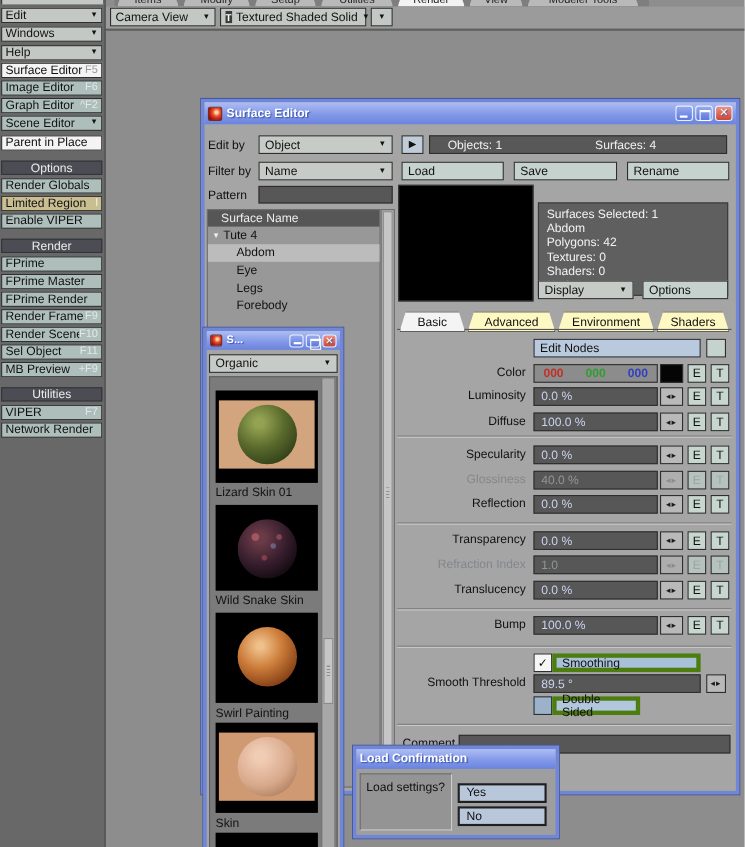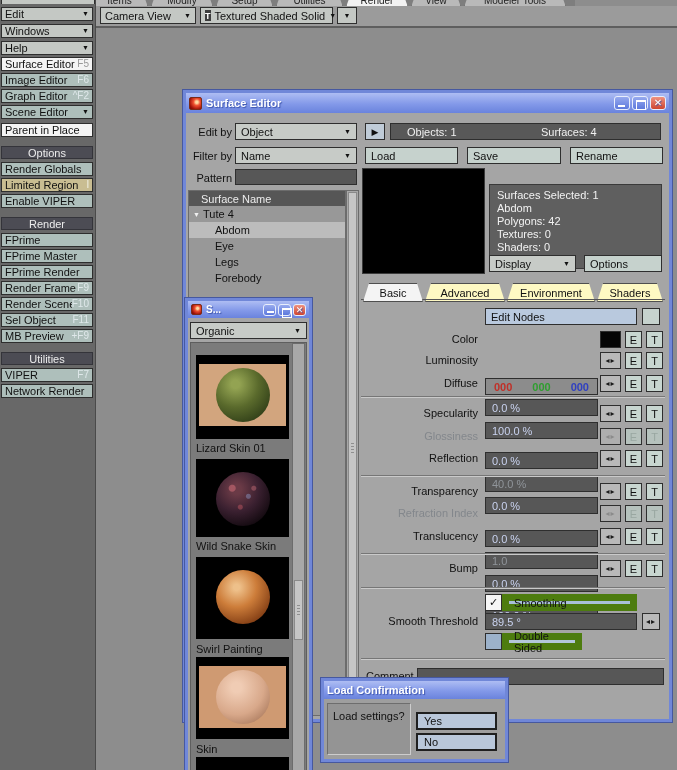--- a/index.html
+++ b/index.html
@@ -16,21 +16,21 @@
   .sb-white{background:#f4f4f4;}
   .sb-white .sc{color:#9a9a9a;}
   .sb-teal{background:#aebfbb;}
   .sb-tan{background:#c9bd92;}
   .sb-tan .sc{color:#f2f2e8;}
   .sb-head{position:absolute;left:1px;width:92px;height:13px;background:#4c4c54;color:#ececec;
       display:flex;align-items:center;justify-content:center;border:1px solid #34343a;box-sizing:border-box;}
   .sb-sliver{position:absolute;left:1px;top:0;width:92px;height:4px;background:#c4c8c4;border-left:1px solid #2e2e2e;border-right:1px solid #2e2e2e;}
 
   
-  .toptabs{position:absolute;left:89px;top:0;width:486px;height:6px;background:#7e7e7e;overflow:hidden;}
+  .toptabs{position:absolute;left:104px;top:0;width:486px;height:6px;background:#7e7e7e;overflow:hidden;}
   .ttab{position:absolute;top:-12px;height:17px;background:#b9b9b9;border:1px solid #4f4f4f;
         clip-path:polygon(7px 0,calc(100% - 7px) 0,100% 100%,0 100%);
         font-size:10px;display:flex;align-items:flex-end;justify-content:center;color:#222;}
   .ttab.active{background:#f2f2f2;}
   .toolbar{position:absolute;left:95px;top:6px;width:582px;height:20px;background:#9b9b9b;border-bottom:2px solid #5e5e5e;}
   .tbtn{position:absolute;top:1px;height:17px;background:#c4c8c4;border:1px solid #2e2e2e;box-sizing:border-box;
         display:flex;align-items:center;gap:4px;padding:0 4px;}
   .tbtn .car{font-size:7px;margin-left:auto;}
   .ticon{width:11px;height:11px;background:#3c3c3c;color:#fff;font-size:9px;font-weight:bold;
          display:flex;align-items:center;justify-content:center;}
@@ -50,21 +50,21 @@
       font-size:10px;display:flex;align-items:center;justify-content:center;line-height:10px;}
   .wb.min::after{content:"";position:absolute;left:3px;bottom:2px;width:7px;height:2px;background:#fff;}
   .wb.max::after{content:"";position:absolute;left:3px;top:3px;width:8px;height:7px;border:1px solid #fff;border-top-width:2px;}
   .wb.close{background:linear-gradient(to bottom,#ef9280,#cf4530);}
 
   
   .dd{background:#c7cbc7;border:1px solid #2e2e2e;box-sizing:border-box;display:flex;align-items:center;padding:0 5px;height:17px;}
   .dd .car{font-size:7px;margin-left:auto;}
   .pbtn{background:#c6d2cd;border:1px solid #2e2e2e;box-sizing:border-box;display:flex;align-items:center;padding:0 5px;height:17px;}
   .darkf{background:#575757;border:1px solid #2e2e2e;box-sizing:border-box;color:#c9d2ef;display:flex;align-items:center;padding:0 6px;height:17px;}
-  .rlabel{position:absolute;text-align:right;white-space:nowrap;}
+  .rlabel{position:absolute;white-space:nowrap;}
   .groove{position:absolute;height:0;border-top:1px solid #767676;border-bottom:1px solid #cacaca;}
 
   
   .statsbar{background:#585858;border:1px solid #2e2e2e;box-sizing:border-box;color:#f0f0f0;position:absolute;}
   .slist{position:absolute;background:#989898;border:1px solid #6c6c6c;box-sizing:border-box;}
   .slh{height:15px;background:#565656;color:#ececec;display:flex;align-items:center;padding-left:12px;}
   .srow{height:16px;display:flex;align-items:center;}
   .srow .arr{width:10px;font-size:7px;color:#f0f0f0;margin-left:4px;}
   .srow.child{padding-left:26px;}
   .srow.sel{background:#bcbcbc;}
@@ -76,35 +76,35 @@
   .infobox{position:absolute;background:#5f5f5f;border:1px solid #3a3a3a;box-sizing:border-box;
            color:#f2f2f2;padding:4px 7px;line-height:13px;margin-top:17px;}
   .setab{position:absolute;height:17px;background:#fef9c3;border:1px solid #4f4f4f;
          clip-path:polygon(6px 0,calc(100% - 6px) 0,100% 100%,0 100%);
          display:flex;align-items:center;justify-content:center;}
   .setab.active{background:#f4f4f4;z-index:2;}
   .tabline{position:absolute;height:1px;background:#555;}
 
   .vrow{position:absolute;left:150px;width:330px;height:17px;}
   .vl{position:absolute;left:0;top:2px;width:142px;text-align:right;white-space:nowrap;}
-  .vf{position:absolute;left:149px;top:0;width:113px;margin-top:47px;}
+  .vf{position:absolute;left:149px;top:0;width:113px;}
   .vspin{position:absolute;left:264px;top:0;width:21px;height:17px;background:#b9b9b9;border:1px solid #2e2e2e;
          box-sizing:border-box;display:flex;align-items:center;justify-content:center;font-size:8px;color:#1a1a1a;letter-spacing:1px;}
   .ve{position:absolute;left:289px;top:0;width:17px;height:17px;}
   .vt{position:absolute;left:310px;top:0;width:17px;height:17px;}
   .etbtn{background:#c8d6d0;border:1px solid #2e2e2e;box-sizing:border-box;display:flex;align-items:center;justify-content:center;width:100%;height:100%;}
   .dis .vl{color:#83878c;}
   .dis .darkf{color:#90959a;}
   .dis .vspin{background:#aeaeae;color:#8b8b8b;}
   .dis .etbtn{background:#b6c2bd;color:#99a7a1;}
   .colorf{background:#8c8c8c;border:1px solid #2e2e2e;box-sizing:border-box;height:17px;display:flex;align-items:center;justify-content:space-between;padding:0 8px;font-weight:bold;}
   .swatch{position:absolute;left:264px;top:0;width:21px;height:17px;background:#050505;border:1px solid #2e2e2e;box-sizing:border-box;}
   .chk{position:absolute;left:149px;top:0;width:17px;height:17px;border:1px solid #2e2e2e;box-sizing:border-box;
        display:flex;align-items:center;justify-content:center;font-weight:bold;}
-  .chklbl{position:absolute;top:0;height:17px;border:7px solid #4d7c0f;box-sizing:border-box;display:flex;align-items:center;padding:0 5px;}
+  .chklbl{position:absolute;top:0;height:17px;border:4px solid #4d7c0f;box-sizing:border-box;display:flex;align-items:center;padding:0 5px;}
 
   
   .plist{position:absolute;background:#7b7b7b;border:1px solid #5e5e5e;box-sizing:border-box;}
   .cell{position:absolute;left:5px;width:93px;background:#000;}
   .cimg{position:absolute;left:3px;right:3px;top:9px;height:62px;display:flex;align-items:center;justify-content:center;}
   .sphere{width:54px;height:54px;border-radius:50%;}
   .plabel{position:absolute;left:5px;color:#111;white-space:nowrap;}
 
   
   .sunken{position:absolute;background:#949494;border-top:1px solid #6d6d6d;border-left:1px solid #6d6d6d;

